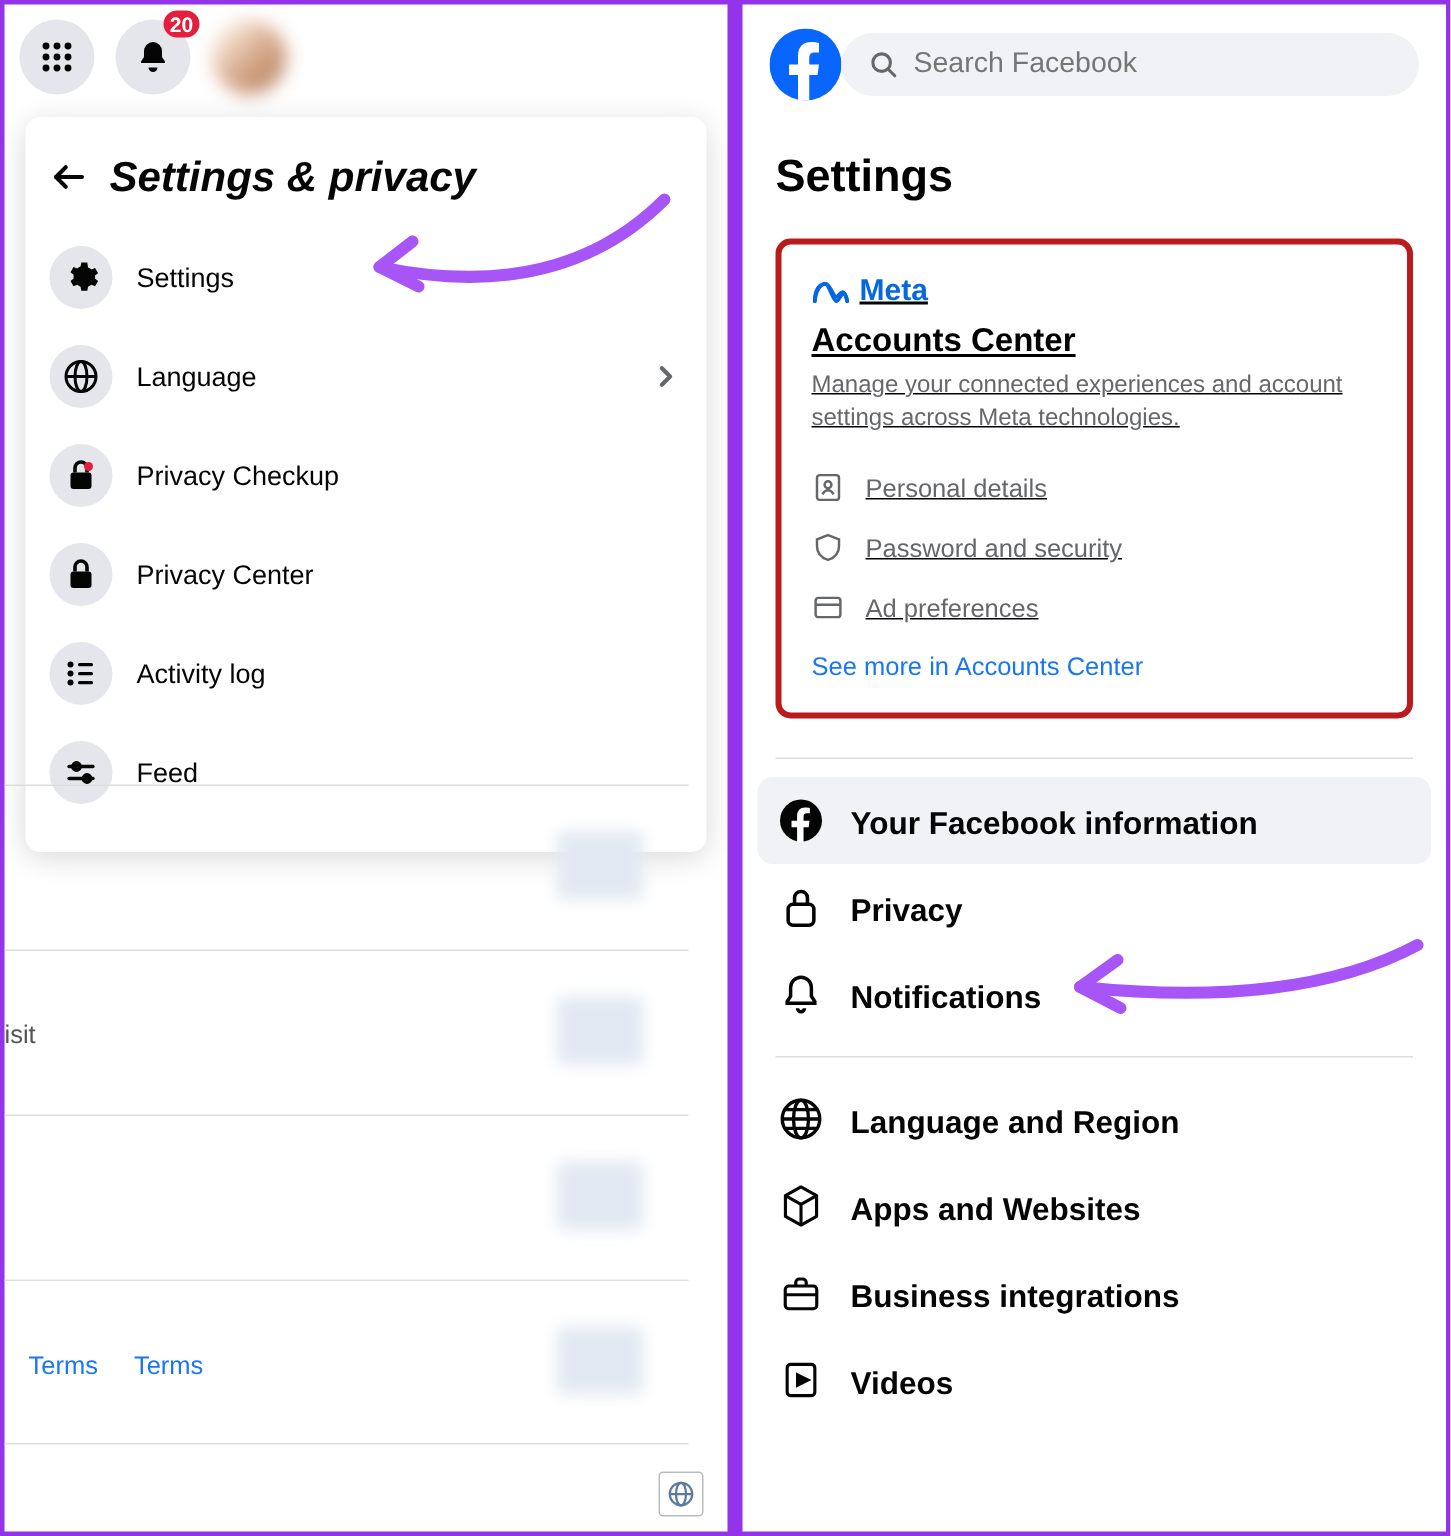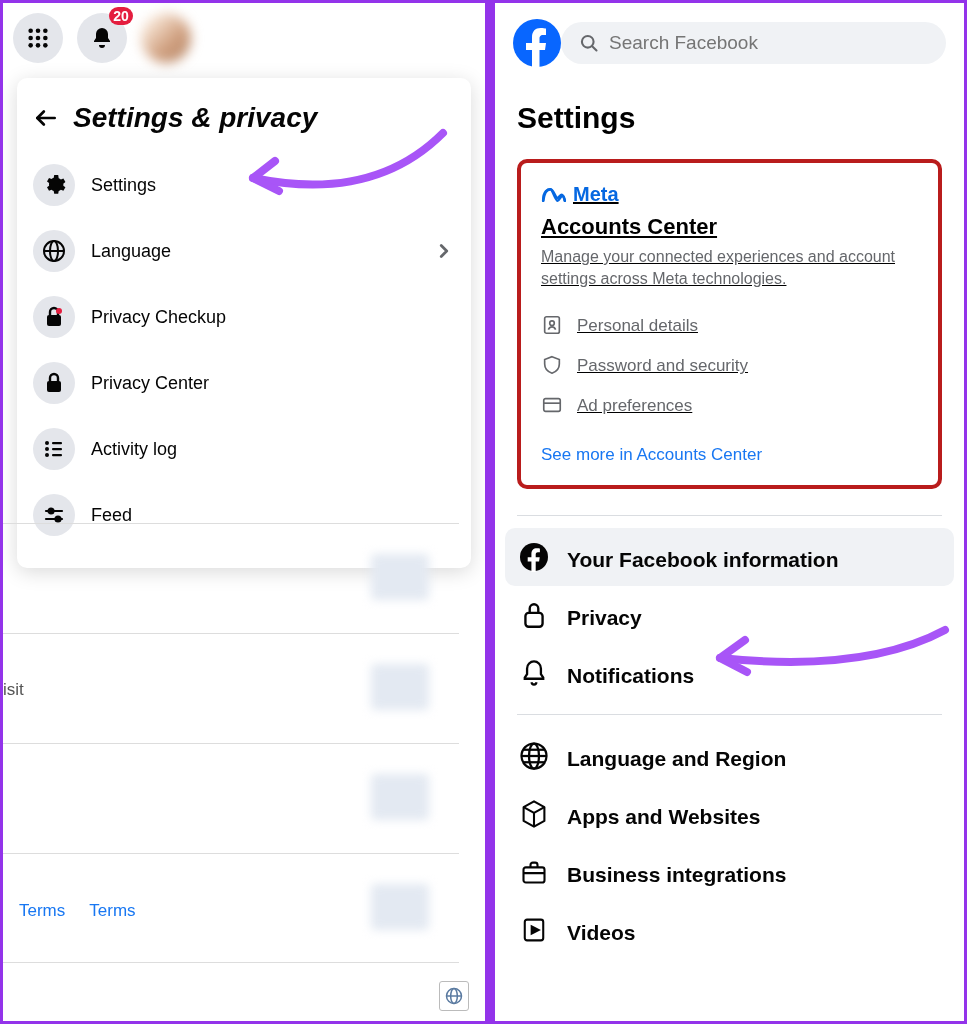--- a/index.html
+++ b/index.html
@@ -42,21 +42,21 @@
   .fb-logo { width: 48px; height: 48px; }
   .searchbar { flex: 1; background: #f0f2f5; border-radius: 30px; display: flex; align-items: center; padding: 10px 18px; gap: 10px; }
   .searchbar input { border: none; background: transparent; font-size: 19px; color: #65676b; outline: none; flex: 1; }
   .r-title { font-size: 30px; font-weight: 800; padding: 18px 22px 24px 22px; }
 
   .card { margin: 0 22px; border: 4px solid #b91c1c; border-radius: 10px; padding: 20px 20px; text-decoration: underline; }
   .meta-brand { display: flex; align-items: center; gap: 6px; color: #0668e1; font-weight: 700; font-size: 20px; margin-bottom: 8px; }
   .card-title { font-size: 22px; font-weight: 700; margin-bottom: 6px; }
   .card-desc { font-size: 16px; color: #65676b; line-height: 1.35; margin-bottom: 16px; }
   .card-row { display: flex; align-items: flex-end; gap: 14px; padding: 9px 0; color: #65676b; font-size: 17px; }
-  .card-link { color: #1877f2; font-size: 17px; font-weight: 500; margin-top: 20px; display: inline-block; cursor: pointer; }
+  .card-link { color: #1877f2; font-size: 17px; font-weight: 500; margin-top: 10px; display: inline-block; cursor: pointer; }
 
   .section-items { margin: 24px 10px 0 10px; }
   .sec-item { display: flex; align-items: flex-end; gap: 18px; padding: 14px 14px; cursor: pointer; border-radius: 10px; }
   .sec-item.active { background: #f0f2f5; }
   .sec-item-label { font-size: 21px; font-weight: 600; color: #050505; }
   .sec-divider { border: none; border-top: 1px solid #dadde1; margin: 12px 22px; }
   .sec-ico { width: 30px; height: 30px; display: flex; align-items: center; justify-content: center; }
 
   svg { display: block; }
 </style>

